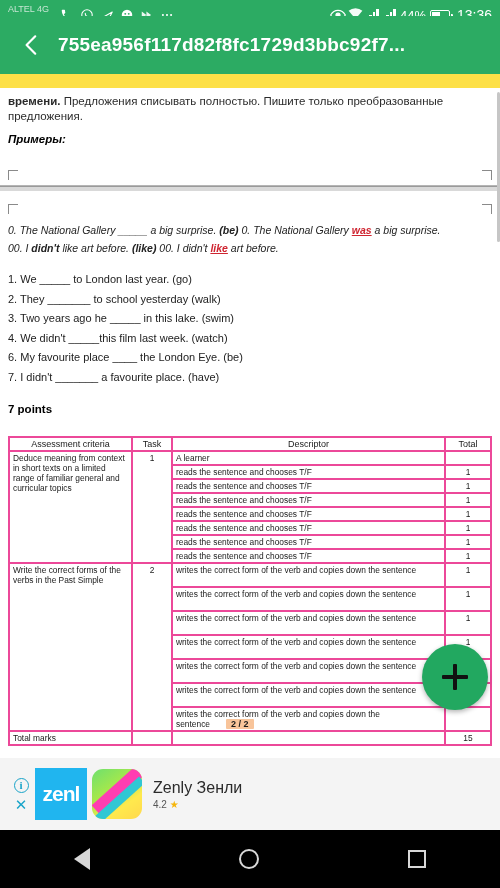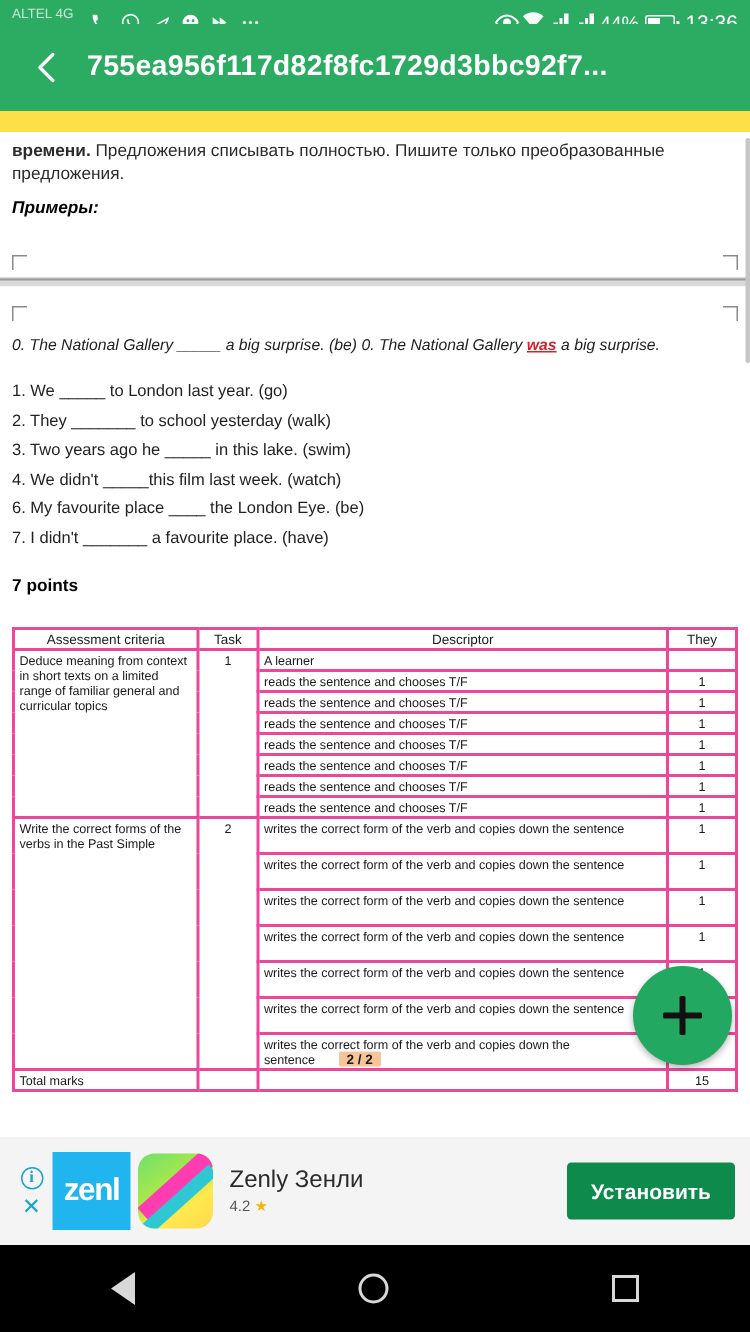--- a/index.html
+++ b/index.html
@@ -59,21 +59,21 @@
   .pb-top { top:0; border-bottom:1px solid #b5b5b5; }
   .pb-shadow { position:absolute; top:28px; left:0; right:0; height:5px; background:#d9d9d9; border-top:1px solid #9a9a9a;}
   .pb-bot { top:33px; height:28px; }
   .crop { position:absolute; width:10px; height:10px; }
   .crop.tl { border-left:1px solid #8a8a8a; border-top:1px solid #8a8a8a; }
   .crop.tr { border-right:1px solid #8a8a8a; border-top:1px solid #8a8a8a; }
   .c1 { left:8px; top:12px; } .c2 { right:8px; top:12px; }
   .c3 { left:8px; top:46px; } .c4 { right:8px; top:46px; }
 
   .example-line { font-size:10.5px; font-style:italic; color:#222; padding:0 8px; line-height:14px; margin-top:4px;}
-  .example-line b { font-weight:normal; font-style:italic; }
+  .example-line b { font-weight:bold; font-style:italic; }
   .redu { color:#cf2430; text-decoration:underline; font-weight:bold; }
 
   .qlist { margin-top:17px; }
   .qitem { font-size:11px; color:#222; padding:0 8px; line-height:14px; margin-bottom:5.5px; }
   .points { font-size:11.5px; font-weight:bold; padding:0 8px; margin-top:19px; }
 
   
   .tblwrap { margin-top:21px; padding:0 8px; }
   table.rubric { border-collapse:collapse; width:100%; table-layout:fixed; font-size:8.4px; color:#1a1a1a; }
   table.rubric td, table.rubric th {
@@ -256,20 +256,23 @@
       <div class="crop tl c1"></div>
       <div class="crop tr c2"></div>
       <div class="crop tl c3"></div>
       <div class="crop tr c4"></div>
     </div>
 
     <div class="example-line">
       <span>0. The National Gallery </span><span>_____</span><span> a big surprise. </span><b>(be)</b><span> 0. The National Gallery </span><span class="redu">was</span><span> a big surprise.</span>
     </div>
 
+    <div class="example-line">
+      <span>00. I </span><b>didn't</b><span> like art before. </span><b>(like)</b><span> 00. I didn't </span><span class="redu">like</span><span> art before.</span>
+    </div>
 
     <div class="qlist">
       <div class="qitem">1. We _____ to London last year. (go)</div>
       <div class="qitem">2. They _______ to school yesterday (walk)</div>
       <div class="qitem">3. Two years ago he _____ in this lake. (swim)</div>
       <div class="qitem">4. We didn't _____this film last week. (watch)</div>
       <div class="qitem">6. My favourite place ____ the London Eye. (be)</div>
       <div class="qitem">7. I didn't _______ a favourite place. (have)</div>
     </div>
 
@@ -281,21 +284,21 @@
           <col class="col-crit">
             <col class="col-task">
             <col class="col-desc">
             <col class="col-mark">
         </colgroup>
         <tbody>
           <tr class="hdr">
             <td class="ctr">Assessment criteria</td>
             <td class="ctr">Task</td>
             <td class="lefty">Descriptor</td>
-            <td class="ctr">They</td>
+            <td class="ctr">Total</td>
           </tr>
           <tr>
             <td rowspan="8">Deduce meaning from context in short texts on a limited range of familiar general and curricular topics</td>
             <td rowspan="8" class="ctr">1</td>
             <td>A learner</td>
             <td></td>
           </tr>
           <tr>
               <td class="tall">reads the sentence and chooses T/F</td>
               <td class="ctr">1</td>
@@ -385,21 +388,20 @@
       <div class="stripe1"></div>
       <div class="stripe2"></div>
     </div>
     <div class="ad-txt">
       <div class="ad-title">Zenly Зенли</div>
       <div class="ad-rating">
         <span>4.2</span>
         <span class="star">★</span>
       </div>
     </div>
-    <button class="ad-cta">Установить</button>
   </div>
 
   <div class="navbar">
     <div class="nav-back"></div>
     <div class="nav-home"></div>
     <div class="nav-recent"></div>
   </div>
 
 </div>
 

